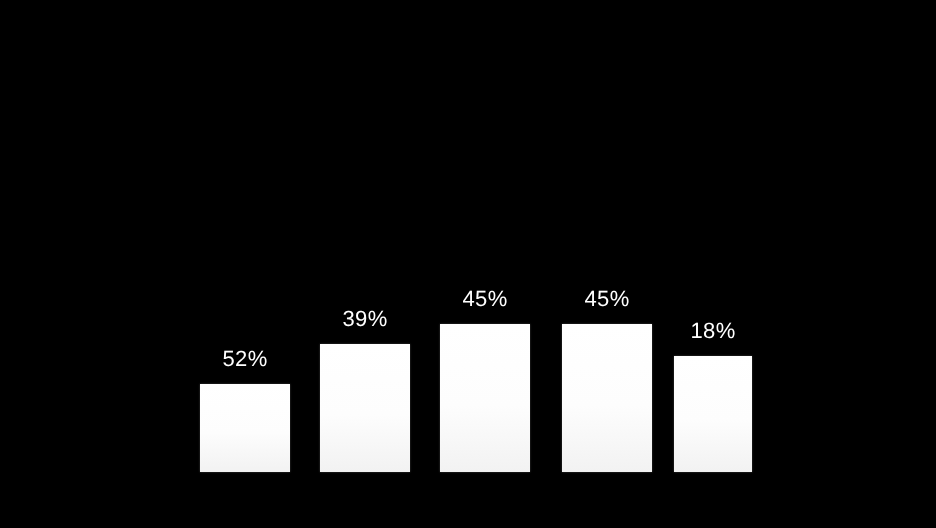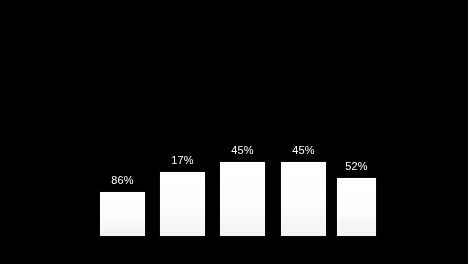--- a/index.html
+++ b/index.html
@@ -49,37 +49,37 @@
   }
 </style>
 </head>
 <body>
 
 <div id="stage">
   <div id="plot">
 
     <div class="bar-group" style="left: 100px; width: 45px; height: 264px; bottom: 28px;">
       <div class="bar" style="height:44px;"></div>
-      <div class="bar-label" style="bottom:50px;">86%</div>
+      <div class="bar-label" style="bottom:50px;">52%</div>
     </div>
 
     <div class="bar-group" style="left: 160px; width: 45px; height: 264px; bottom: 28px;">
       <div class="bar" style="height:64px;"></div>
-      <div class="bar-label" style="bottom:70px;">17%</div>
+      <div class="bar-label" style="bottom:70px;">39%</div>
     </div>
 
     <div class="bar-group" style="left: 220px; width: 45px; height: 264px; bottom: 28px;">
       <div class="bar" style="height:74px;"></div>
       <div class="bar-label" style="bottom:80px;">45%</div>
     </div>
 
     <div class="bar-group" style="left: 281px; width: 45px; height: 264px; bottom: 28px;">
       <div class="bar" style="height:74px;"></div>
       <div class="bar-label" style="bottom:80px;">45%</div>
     </div>
 
     <div class="bar-group" style="left: 337px; width: 39px; height: 264px; bottom: 28px;">
       <div class="bar" style="height:58px;"></div>
-      <div class="bar-label" style="bottom:64px;">52%</div>
+      <div class="bar-label" style="bottom:64px;">18%</div>
     </div>
 
   </div>
 </div>
 
 </body></html>

